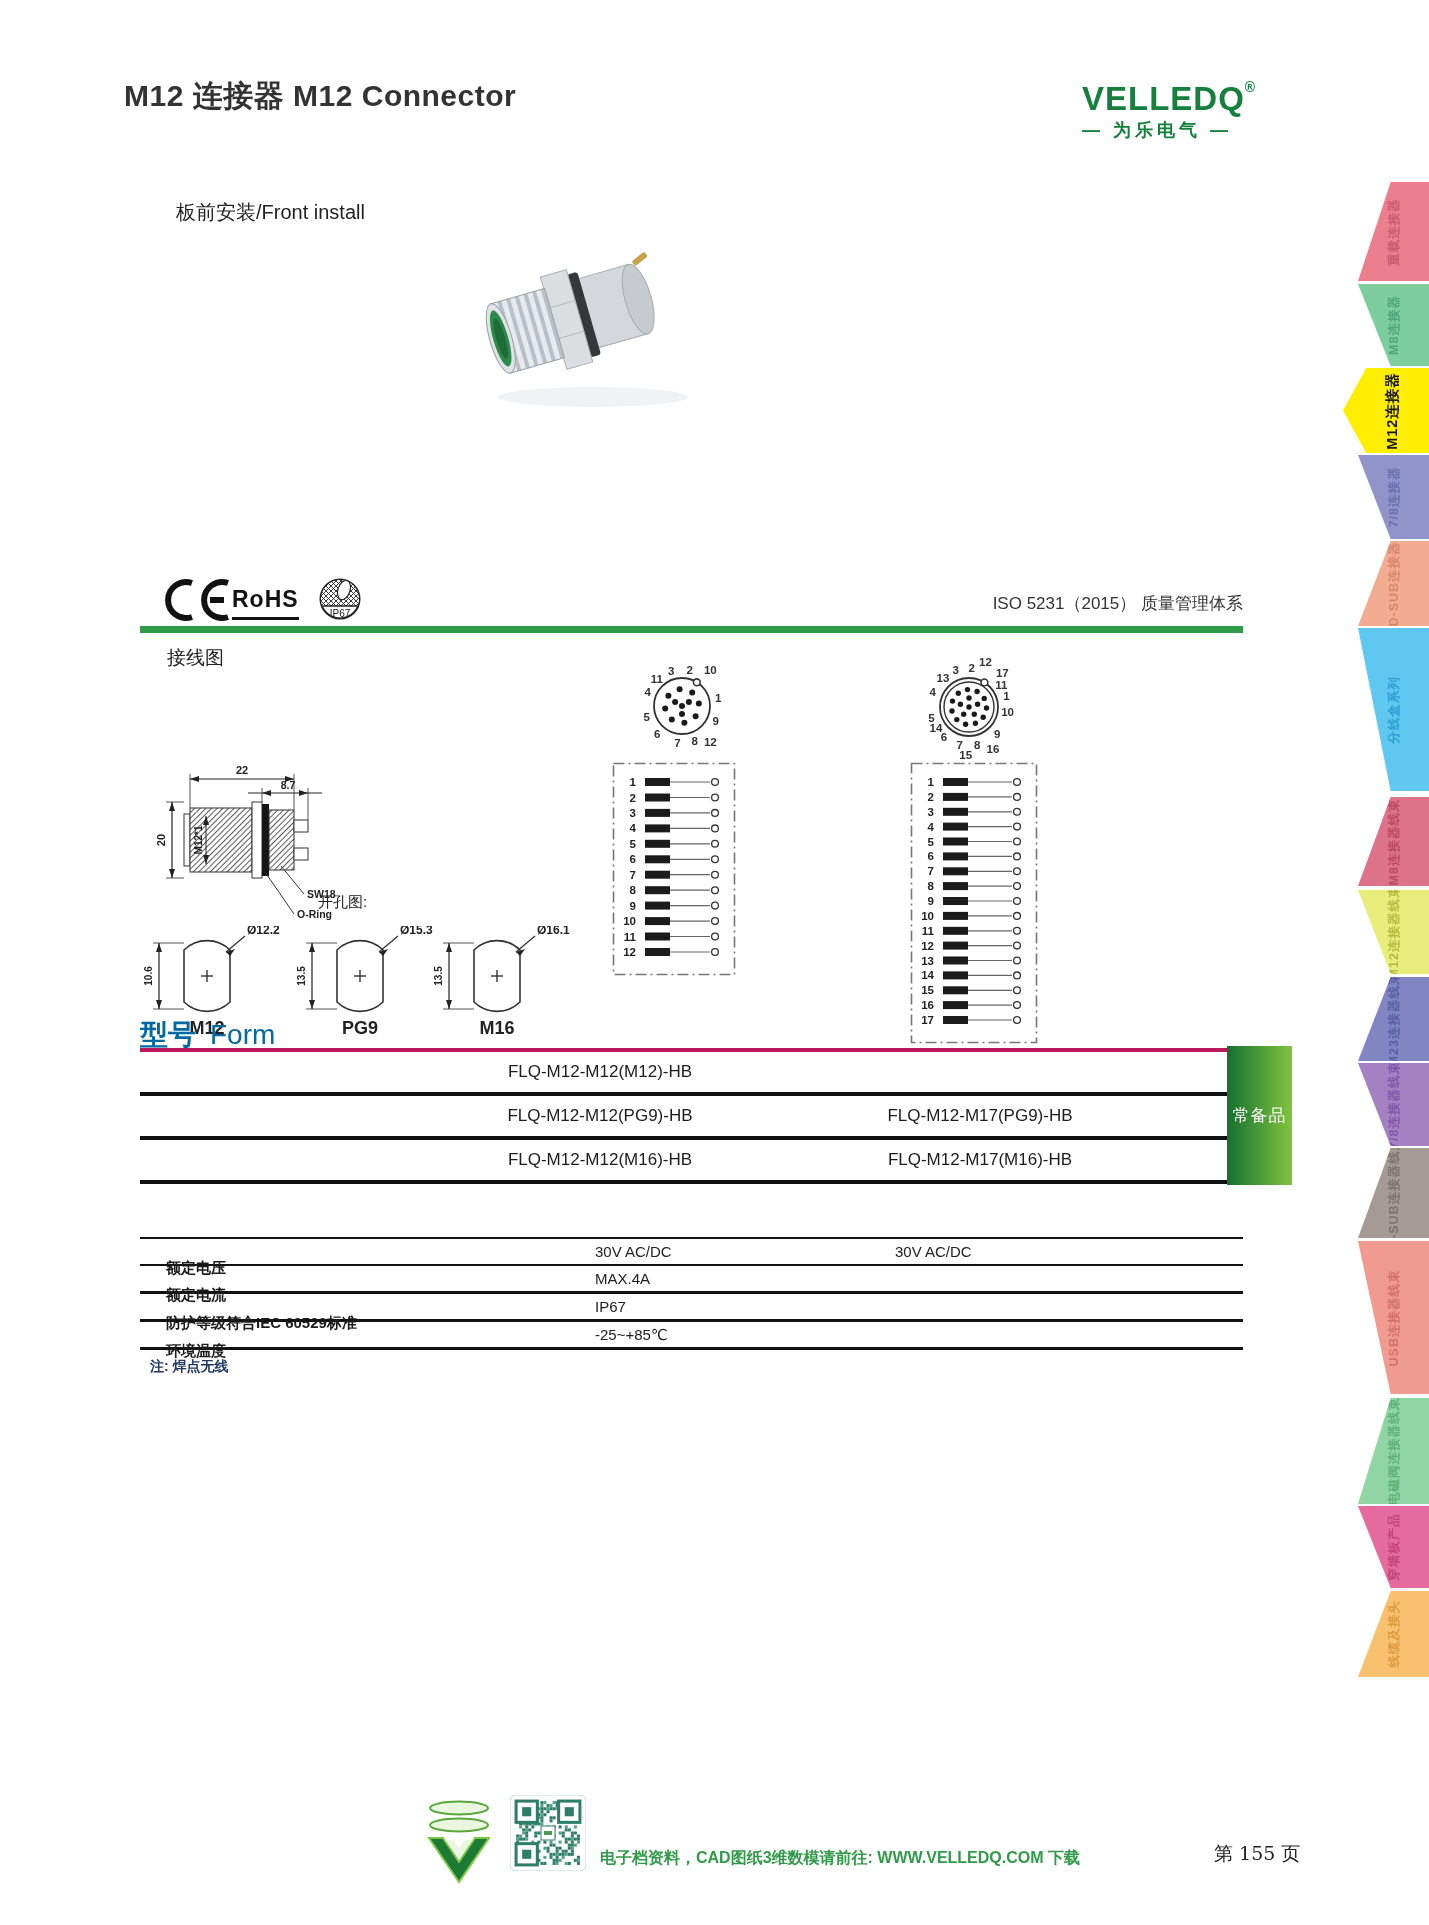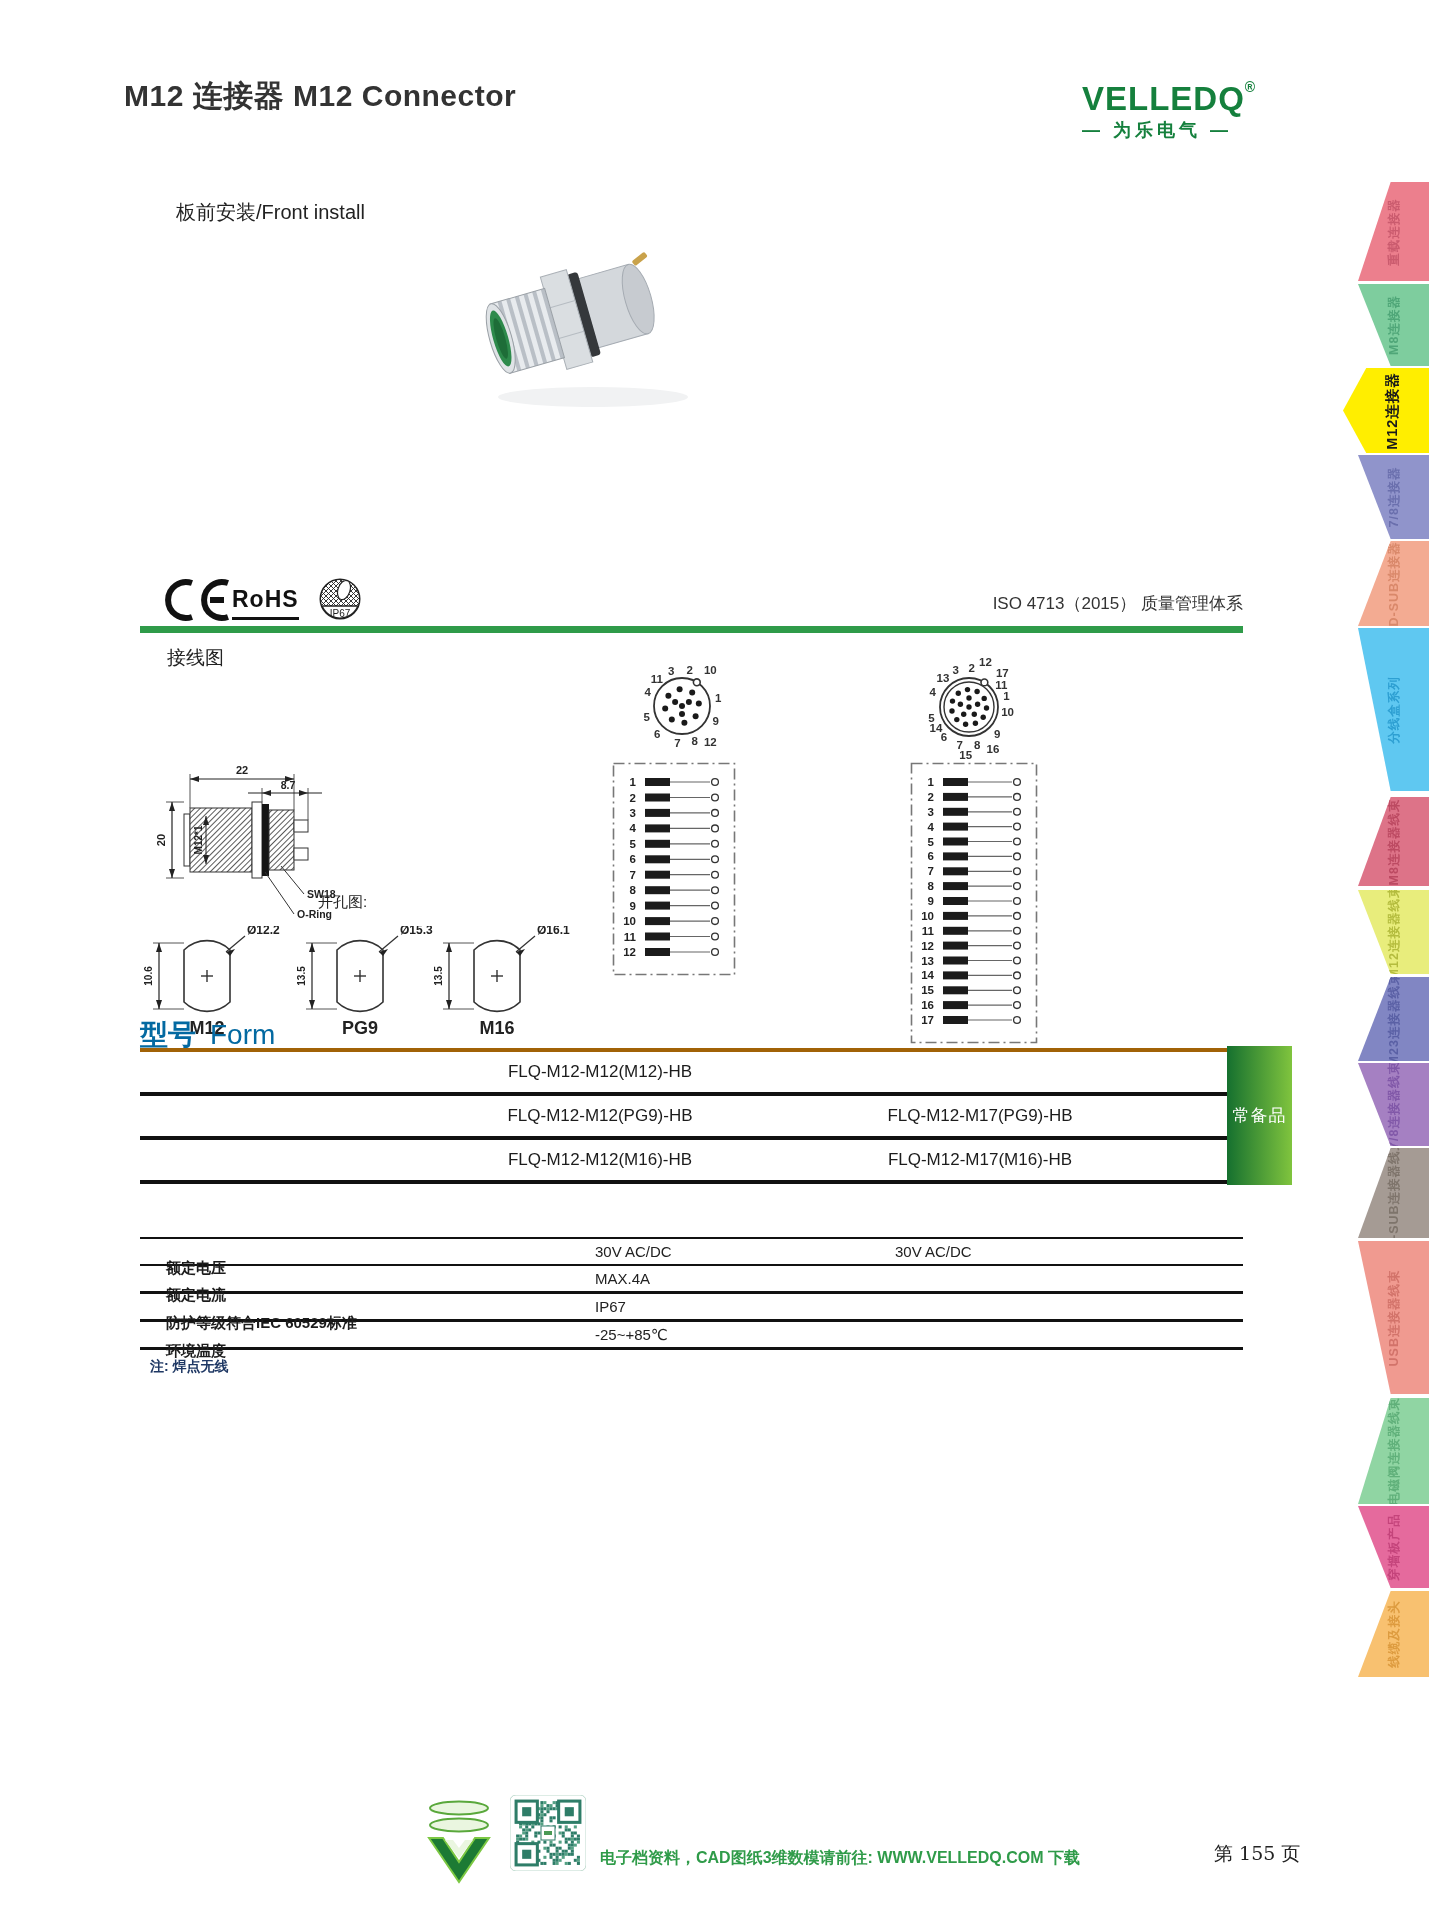--- a/index.html
+++ b/index.html
@@ -15,21 +15,21 @@
   
   .install{left:176px;top:199px;font-size:20px;color:#222;}
   .rohs{left:232px;top:586px;font-size:23px;font-weight:bold;color:#111;border-bottom:3px solid #111;padding-bottom:4px;letter-spacing:1px;}
   .iso{left:790px;top:592px;width:453px;text-align:right;font-size:17px;color:#333;}
   .greenline{left:140px;top:626px;width:1103px;height:7px;}
   .wiring-label{left:167px;top:645px;font-size:19px;color:#222;}
   .hole-label{left:318px;top:893px;font-size:15px;color:#222;}
   
   .form-head{left:140px;top:1016px;font-size:28px;color:#0369a1;}
   .form-head .cn{font-weight:bold;margin-right:14px;}
-  .form-table{left:140px;top:1048px;width:1103px;border-top:4px solid #a16207;}
+  .form-table{left:140px;top:1048px;width:1103px;border-top:4px solid #be185d;}
   .form-row{position:relative;height:40px;border-bottom:4px solid #111;}
   .form-cell{position:absolute;top:0;height:40px;line-height:40px;text-align:center;font-size:17px;font-weight:500;color:#1c1c1c;}
   .form-cell.c1{left:310px;width:300px;}
   .form-cell.c2{left:680px;width:320px;}
   .stock-tag{left:1227px;top:1046px;width:65px;height:139px;color:#fff;font-size:17px;
              display:flex;align-items:center;justify-content:center;letter-spacing:1px;}
   
   .spec-table{left:140px;top:1237px;width:1103px;border-top:2px solid #111;}
   .spec-row{position:relative;height:25px;border-bottom:2px solid #111;}
   .spec-row.thick{border-bottom-width:3px;}
@@ -103,21 +103,21 @@
         </clipPath>
     </defs>
     <circle cx="24" cy="23" r="19.5" fill="#fff" stroke="#222" stroke-width="2"></circle>
     <g clip-path="url(#ipclip)">
       <rect x="4" y="3" width="40" height="27" fill="url(#xh)"></rect>
       <ellipse cx="28" cy="14" rx="6" ry="10" fill="#fff" stroke="#222" stroke-width="1.2" transform="rotate(18 28 14)"></ellipse>
       <line x1="5" y1="30" x2="43" y2="30" stroke="#222" stroke-width="1.4"></line>
     </g>
     <text x="24" y="41" font-size="10" text-anchor="middle" fill="#222">IP67</text>
   </svg>
-  <div class="abs iso">ISO 4713（2015） 质量管理体系</div>
+  <div class="abs iso">ISO 5231（2015） 质量管理体系</div>
   <div class="abs greenline" style="background: rgb(47, 155, 73);"></div>
 
   <div class="abs wiring-label">接线图</div>
   <svg class="abs" style="left:612px;top:645px;" width="140" height="118" id="pin12">
       <circle cx="70" cy="61" r="28" fill="#fff" stroke="#333" stroke-width="1.8"></circle>
       <circle cx="84.8" cy="37.3" r="3.4" fill="#fff" stroke="#333" stroke-width="1.6"></circle>
       <circle cx="67.6" cy="44.2" r="3" fill="#1a1a1a"></circle>
       <circle cx="56.4" cy="50.8" r="3" fill="#1a1a1a"></circle>
       <circle cx="53.2" cy="63.4" r="3" fill="#1a1a1a"></circle>
       <circle cx="59.8" cy="74.6" r="3" fill="#1a1a1a"></circle>

